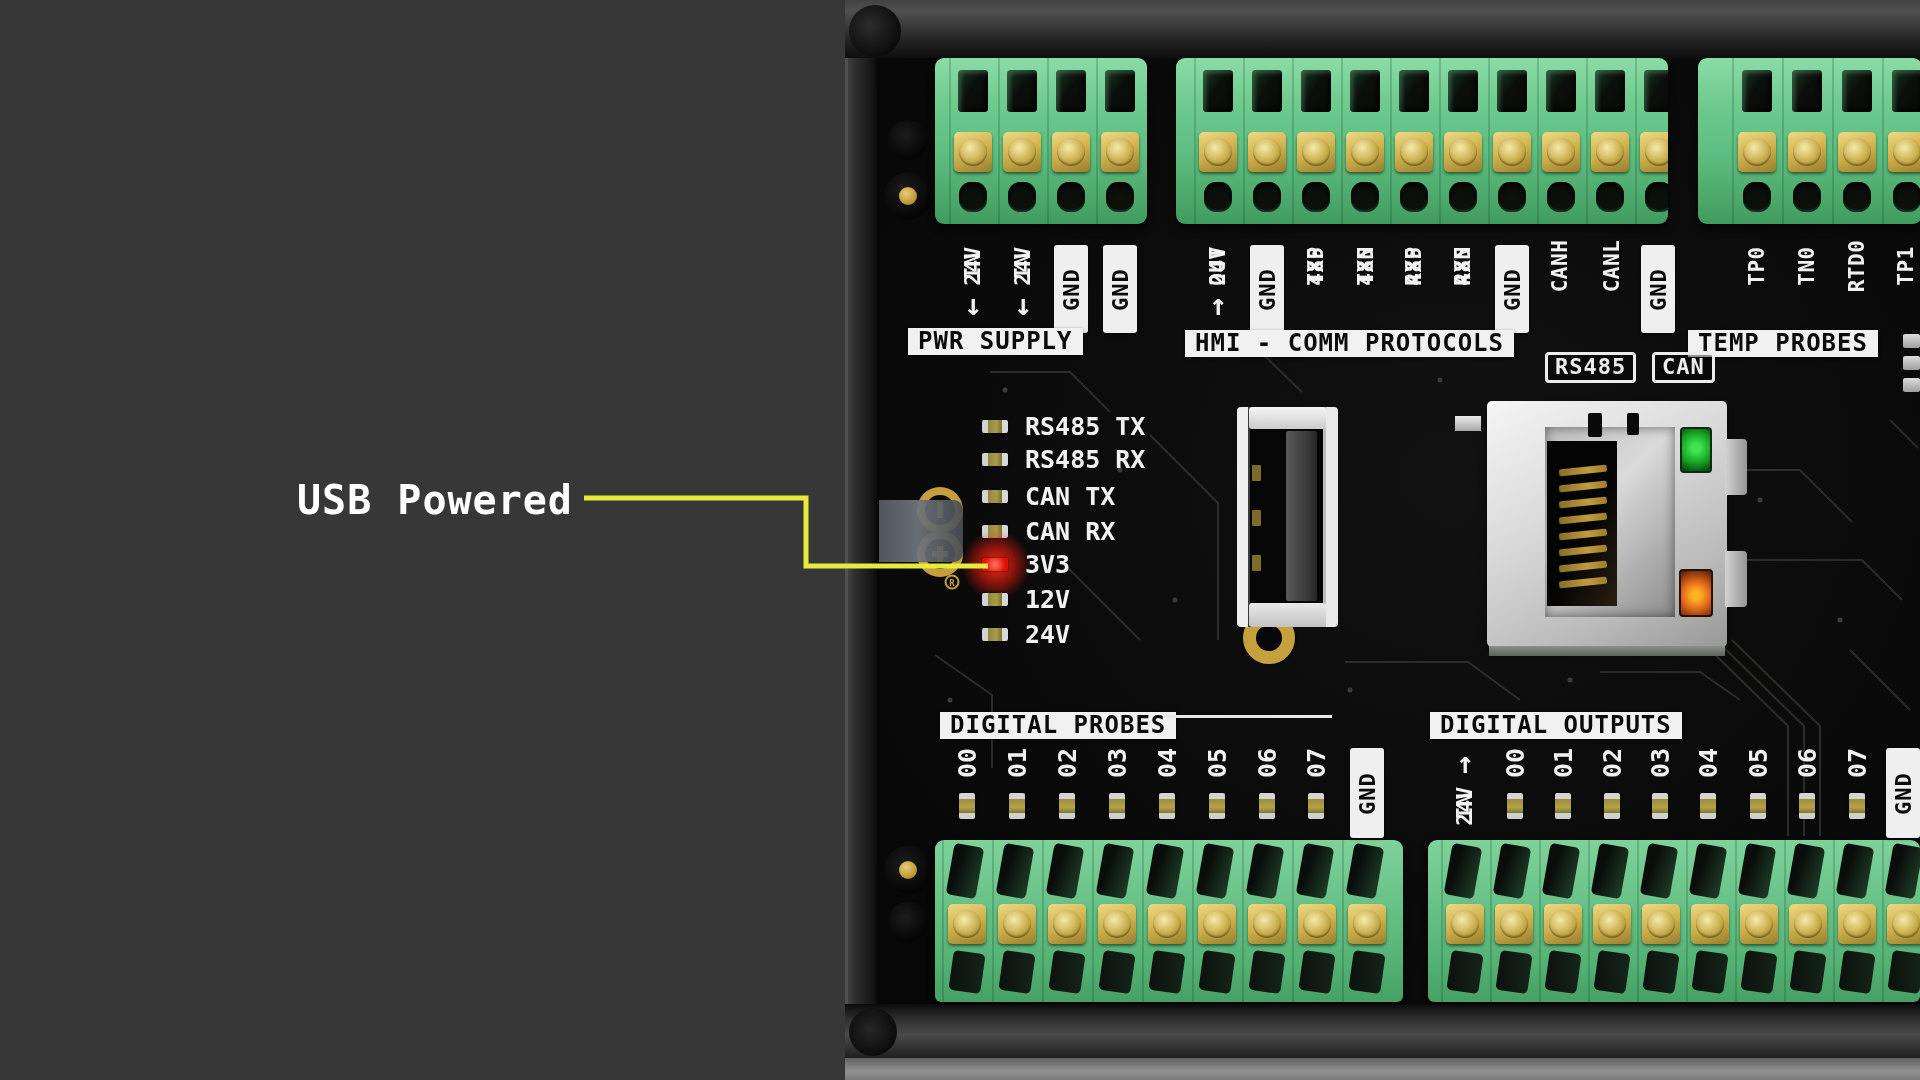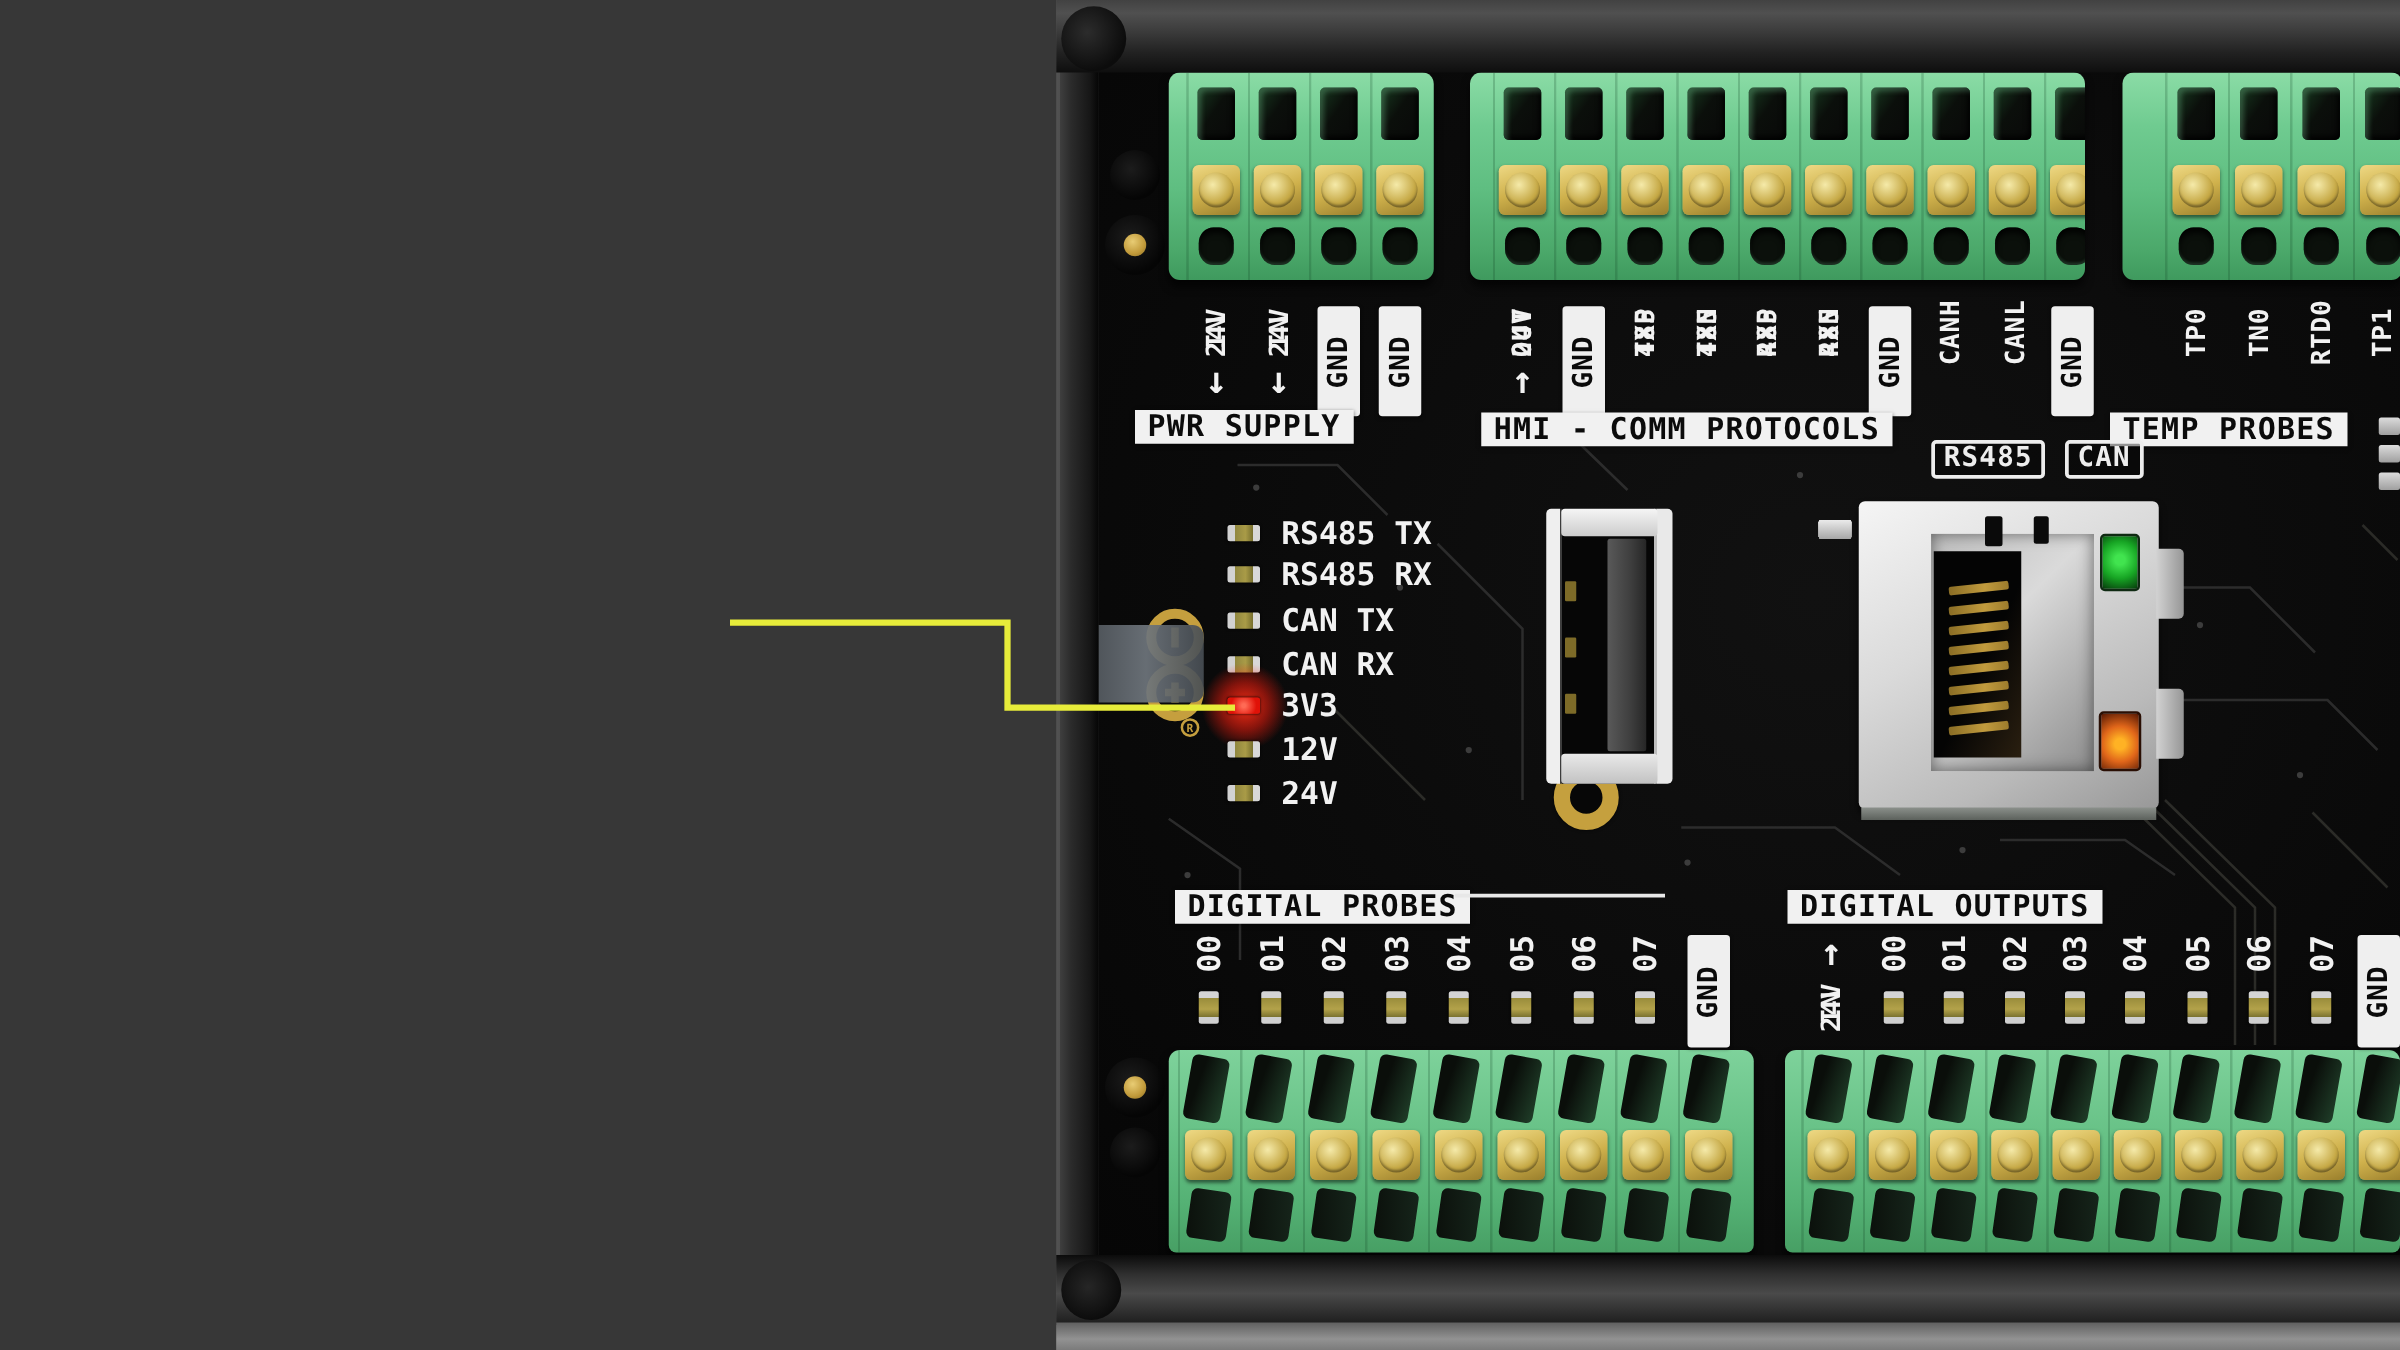--- a/index.html
+++ b/index.html
@@ -553,17 +553,18 @@
   <div class="smd" style="left:1849px;top:793px;"></div>
   <div class="gnd-badge" style="left:1886px;top:748px;height:90px;">
       <span>GND</span>
     </div>
 
   <div class="rail-top"></div>
   <div class="rail-bottom"></div>
   <div class="bottom-lip"></div>
   <div class="clip-tab"></div>
 
+  <div class="callout-text">USB Powered</div>
   <svg class="overlay" width="1920" height="1080" style="z-index:50;">
     <polyline points="584,498 806,498 806,566 988,566" fill="none" stroke="#e7ec3a" stroke-width="5"></polyline>
   </svg>
 
 </div>
 
 </body></html>

